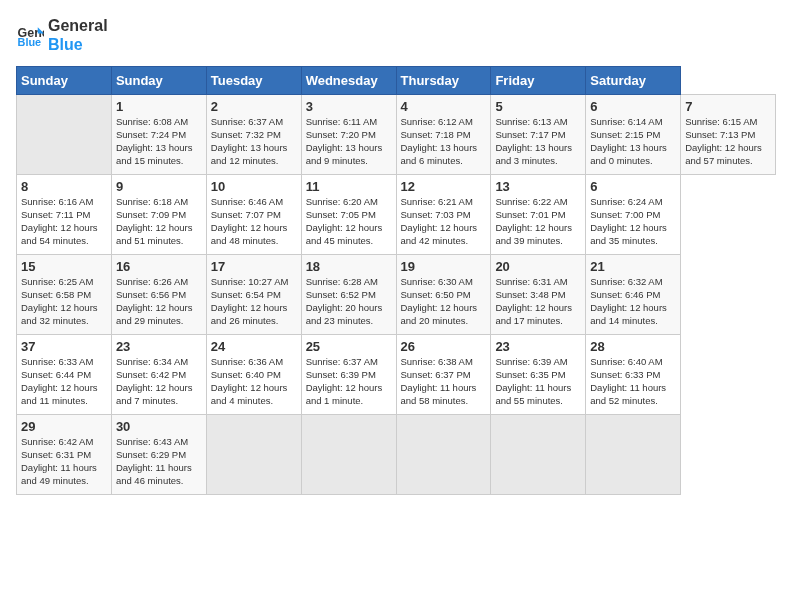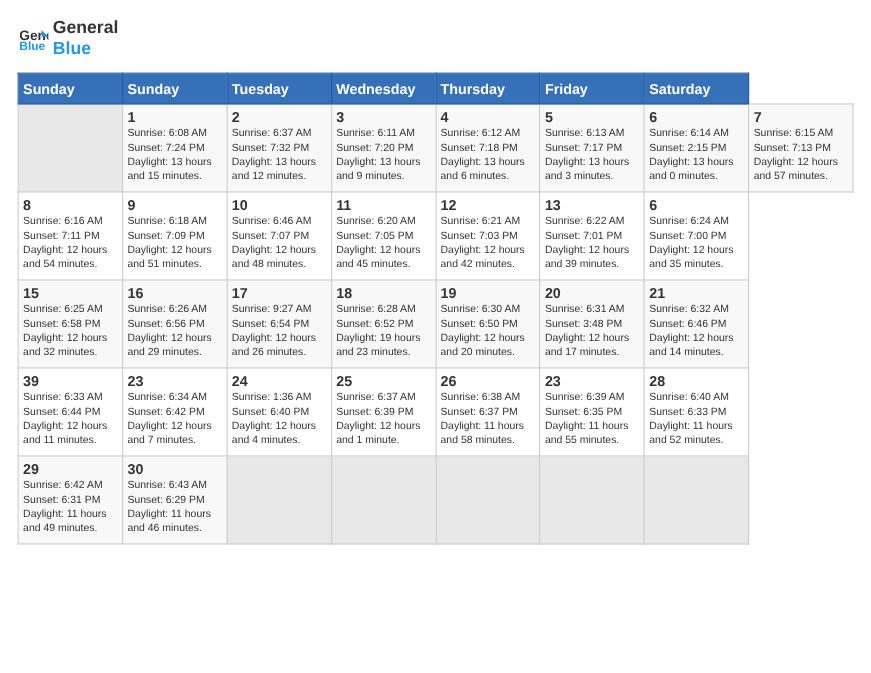--- a/index.html
+++ b/index.html
@@ -211,29 +211,29 @@
         <span class="cell-text">Daylight: 12 hours and 32 minutes.</span>
       </td>
         <td>
         <span class="day-num">16</span>
         <span class="cell-text">Sunrise: 6:26 AM</span><br>
         <span class="cell-text">Sunset: 6:56 PM</span><br>
         <span class="cell-text">Daylight: 12 hours and 29 minutes.</span>
       </td>
         <td>
         <span class="day-num">17</span>
-        <span class="cell-text">Sunrise: 9:27 AM</span><br>
+        <span class="cell-text">Sunrise: 10:27 AM</span><br>
         <span class="cell-text">Sunset: 6:54 PM</span><br>
         <span class="cell-text">Daylight: 12 hours and 26 minutes.</span>
       </td>
         <td>
         <span class="day-num">18</span>
         <span class="cell-text">Sunrise: 6:28 AM</span><br>
         <span class="cell-text">Sunset: 6:52 PM</span><br>
-        <span class="cell-text">Daylight: 19 hours and 23 minutes.</span>
+        <span class="cell-text">Daylight: 20 hours and 23 minutes.</span>
       </td>
         <td>
         <span class="day-num">19</span>
         <span class="cell-text">Sunrise: 6:30 AM</span><br>
         <span class="cell-text">Sunset: 6:50 PM</span><br>
         <span class="cell-text">Daylight: 12 hours and 20 minutes.</span>
       </td>
         <td>
         <span class="day-num">20</span>
         <span class="cell-text">Sunrise: 6:31 AM</span><br>
@@ -242,34 +242,34 @@
       </td>
         <td>
         <span class="day-num">21</span>
         <span class="cell-text">Sunrise: 6:32 AM</span><br>
         <span class="cell-text">Sunset: 6:46 PM</span><br>
         <span class="cell-text">Daylight: 12 hours and 14 minutes.</span>
       </td>
       </tr>
       <tr>
         <td>
-        <span class="day-num">39</span>
+        <span class="day-num">37</span>
         <span class="cell-text">Sunrise: 6:33 AM</span><br>
         <span class="cell-text">Sunset: 6:44 PM</span><br>
         <span class="cell-text">Daylight: 12 hours and 11 minutes.</span>
       </td>
         <td>
         <span class="day-num">23</span>
         <span class="cell-text">Sunrise: 6:34 AM</span><br>
         <span class="cell-text">Sunset: 6:42 PM</span><br>
         <span class="cell-text">Daylight: 12 hours and 7 minutes.</span>
       </td>
         <td>
         <span class="day-num">24</span>
-        <span class="cell-text">Sunrise: 1:36 AM</span><br>
+        <span class="cell-text">Sunrise: 6:36 AM</span><br>
         <span class="cell-text">Sunset: 6:40 PM</span><br>
         <span class="cell-text">Daylight: 12 hours and 4 minutes.</span>
       </td>
         <td>
         <span class="day-num">25</span>
         <span class="cell-text">Sunrise: 6:37 AM</span><br>
         <span class="cell-text">Sunset: 6:39 PM</span><br>
         <span class="cell-text">Daylight: 12 hours and 1 minute.</span>
       </td>
         <td>

